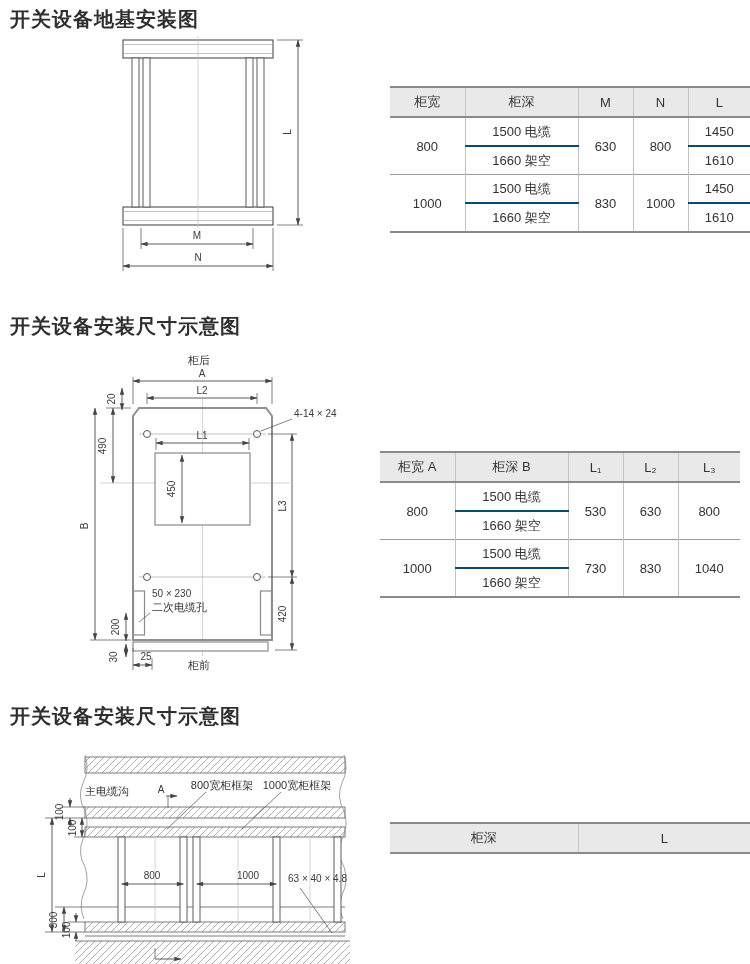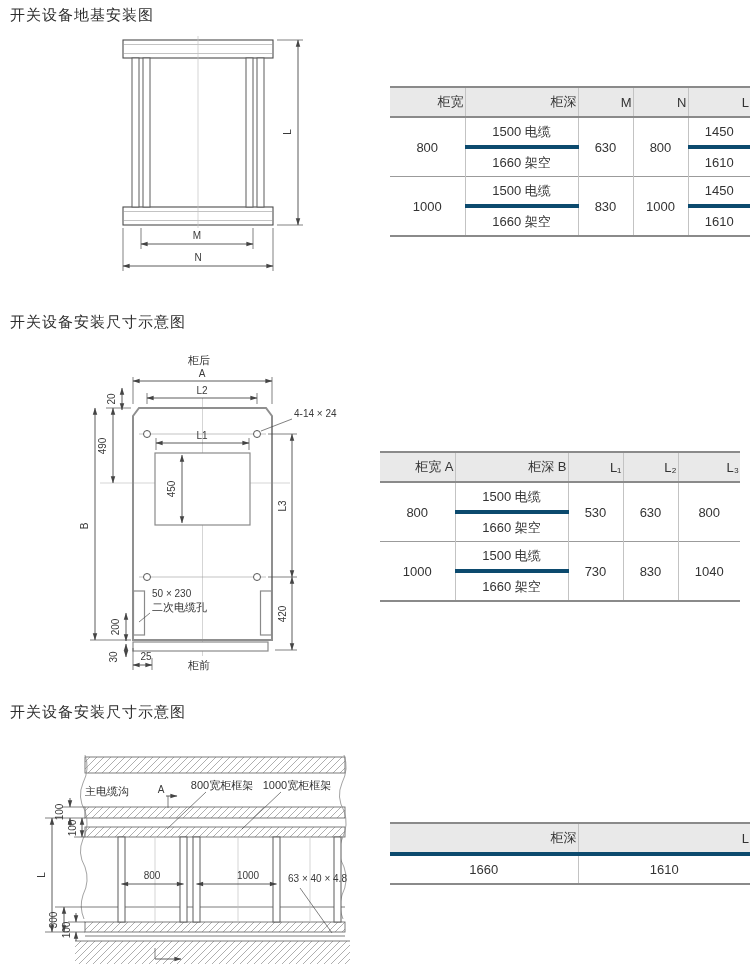--- a/index.html
+++ b/index.html
@@ -1,20 +1,20 @@
 <!DOCTYPE html>
 <html><head>
 <meta charset="utf-8">
 <style>
   html,body { margin:0; padding:0; background:#fff; }
   body { width:750px; height:964px; overflow:hidden;
          font-family:"Liberation Sans","DejaVu Sans",sans-serif; }
   .page { position:relative; width:750px; height:964px; background:#fff; }
 
-  .sec-title { position:absolute; left:10px; font-size:15px; font-weight:normal;
+  .sec-title { position:absolute; left:10px; font-size:20px; font-weight:bold;
                color:#2e2e2e; letter-spacing:1px; }
   #title1 { top:6px; }
   #title2 { top:313px; }
   #title3 { top:703px; }
 
   svg.overlay { position:absolute; left:0; top:0; }
 
   
   .beam   { stroke:#4d4d4d; stroke-width:1.1; fill:#fff; }
   .rail   { stroke:#5c5c5c; stroke-width:1;   fill:#fff; }
@@ -33,24 +33,24 @@
 
   .dtxt { font-size:10px; fill:#3a3a3a; text-anchor:middle; }
   .ltxt { font-size:11px; fill:#333;    text-anchor:middle; }
   .as   { text-anchor:start; }
 
   
   .dtable { position:absolute; border-collapse:collapse; table-layout:fixed;
             font-size:13px; color:#333;
             border-top:2px solid #8a8a8a; border-bottom:2px solid #8a8a8a; }
   .dtable th { background:#e9e9e9; font-weight:normal; height:26px;
-               text-align:right; border-bottom:2px solid #8a8a8a; }
+               text-align:center; border-bottom:2px solid #8a8a8a; }
   .dtable td { height:25px; text-align:center; vertical-align:middle; }
   .bl { border-left:1px solid #c3c3c3; }
-  tr.sub td  { border-top:4px solid #0c4a6e; }
+  tr.sub td  { border-top:2px solid #0c4a6e; }
   tr.grp2 td { border-top:1px solid #9b9b9b; }
   #t1 { left:390px; top:86px;  width:360px; }
   #t2 { left:380px; top:451px; width:360px; }
   #t3 { left:390px; top:822px; width:360px; }
 </style>
 </head>
 <body>
 
 <div class="page">
 
@@ -335,20 +335,16 @@
         <col style="width:188px">
         <col style="width:172px">
       </colgroup>
     <thead>
       <tr>
         <th>柜深</th>
         <th class="bl">L</th>
       </tr>
     </thead>
     <tbody>
-      <tr class="sub">
-        <td>1660</td>
-        <td class="bl">1610</td>
-      </tr>
     </tbody>
   </table>
 
 </div>
 
 </body></html>

